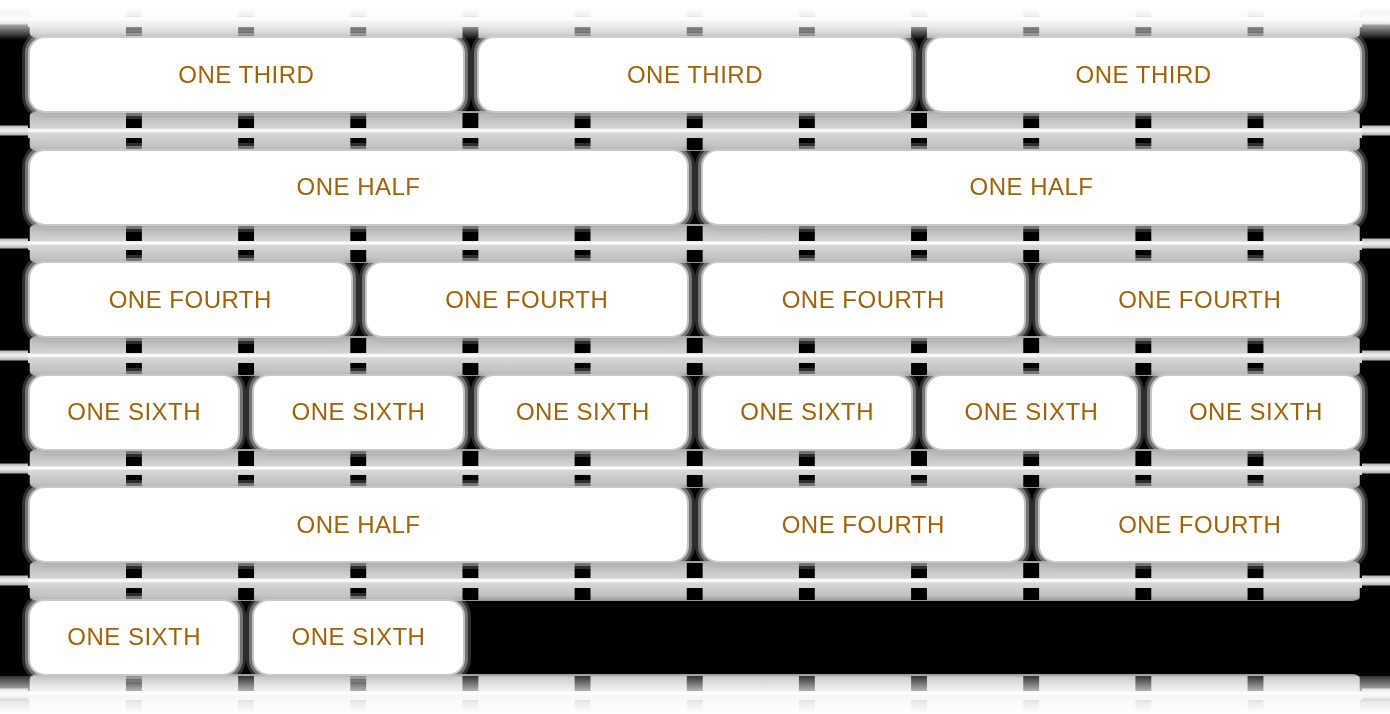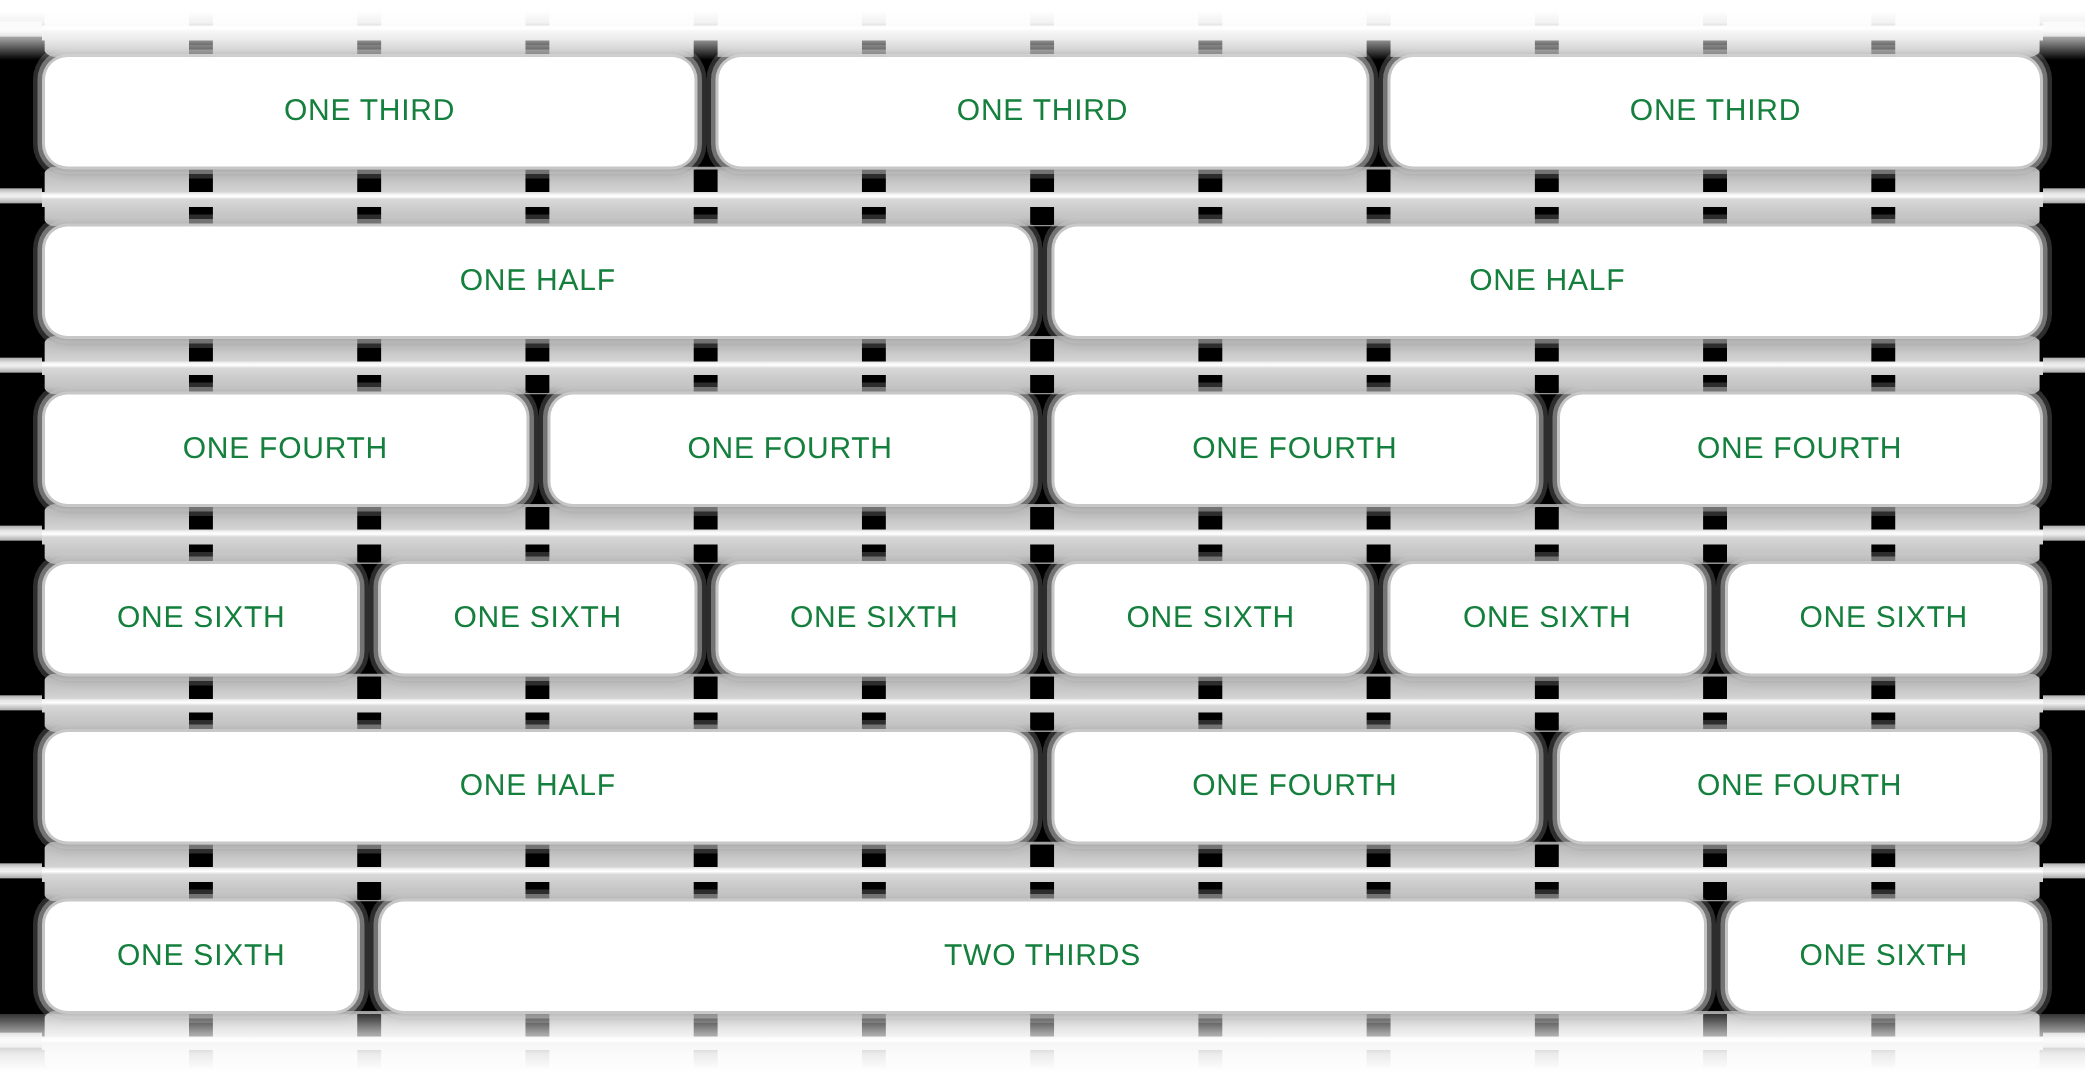--- a/index.html
+++ b/index.html
@@ -47,22 +47,22 @@
     background: #fff;
     border-radius: 15px;
     display: flex; align-items: center; justify-content: center;
     box-shadow:
       0 0 0 2px rgba(201,201,201,0.95),
       0 0 0 5px rgba(201,201,201,0.45),
       0 0 0 8px rgba(205,205,205,0.22),
       0 3px 7px rgba(0,0,0,0.40);
   }
   .gridbox span {
-    color: #15803d;
-    font-size: 20px;
+    color: #a16207;
+    font-size: 24px;
     letter-spacing: 0.5px;
     white-space: nowrap;
   }
 
   
   .fade-top {
     position: absolute; top: 0; left: 0; right: 0; height: 40px; z-index: 5;
     background: linear-gradient(180deg,
       #ffffff 0px, #ffffff 7px,
       rgba(255,255,255,0.95) 15px,
@@ -155,23 +155,20 @@
           <span>ONE FOURTH</span>
         </div>
         <div class="gridbox" style="--n: 3;">
           <span>ONE FOURTH</span>
         </div>
       </div>
       <div class="row" style="top: 600.5px;">
         <div class="gridbox" style="--n: 2;">
           <span>ONE SIXTH</span>
         </div>
-        <div class="gridbox" style="--n: 8;">
-          <span>TWO THIRDS</span>
-        </div>
         <div class="gridbox" style="--n: 2;">
           <span>ONE SIXTH</span>
         </div>
       </div>
     </div>
 
   <div class="fade-top"></div>
   <div class="fade-bottom"></div>
 </div>
 

